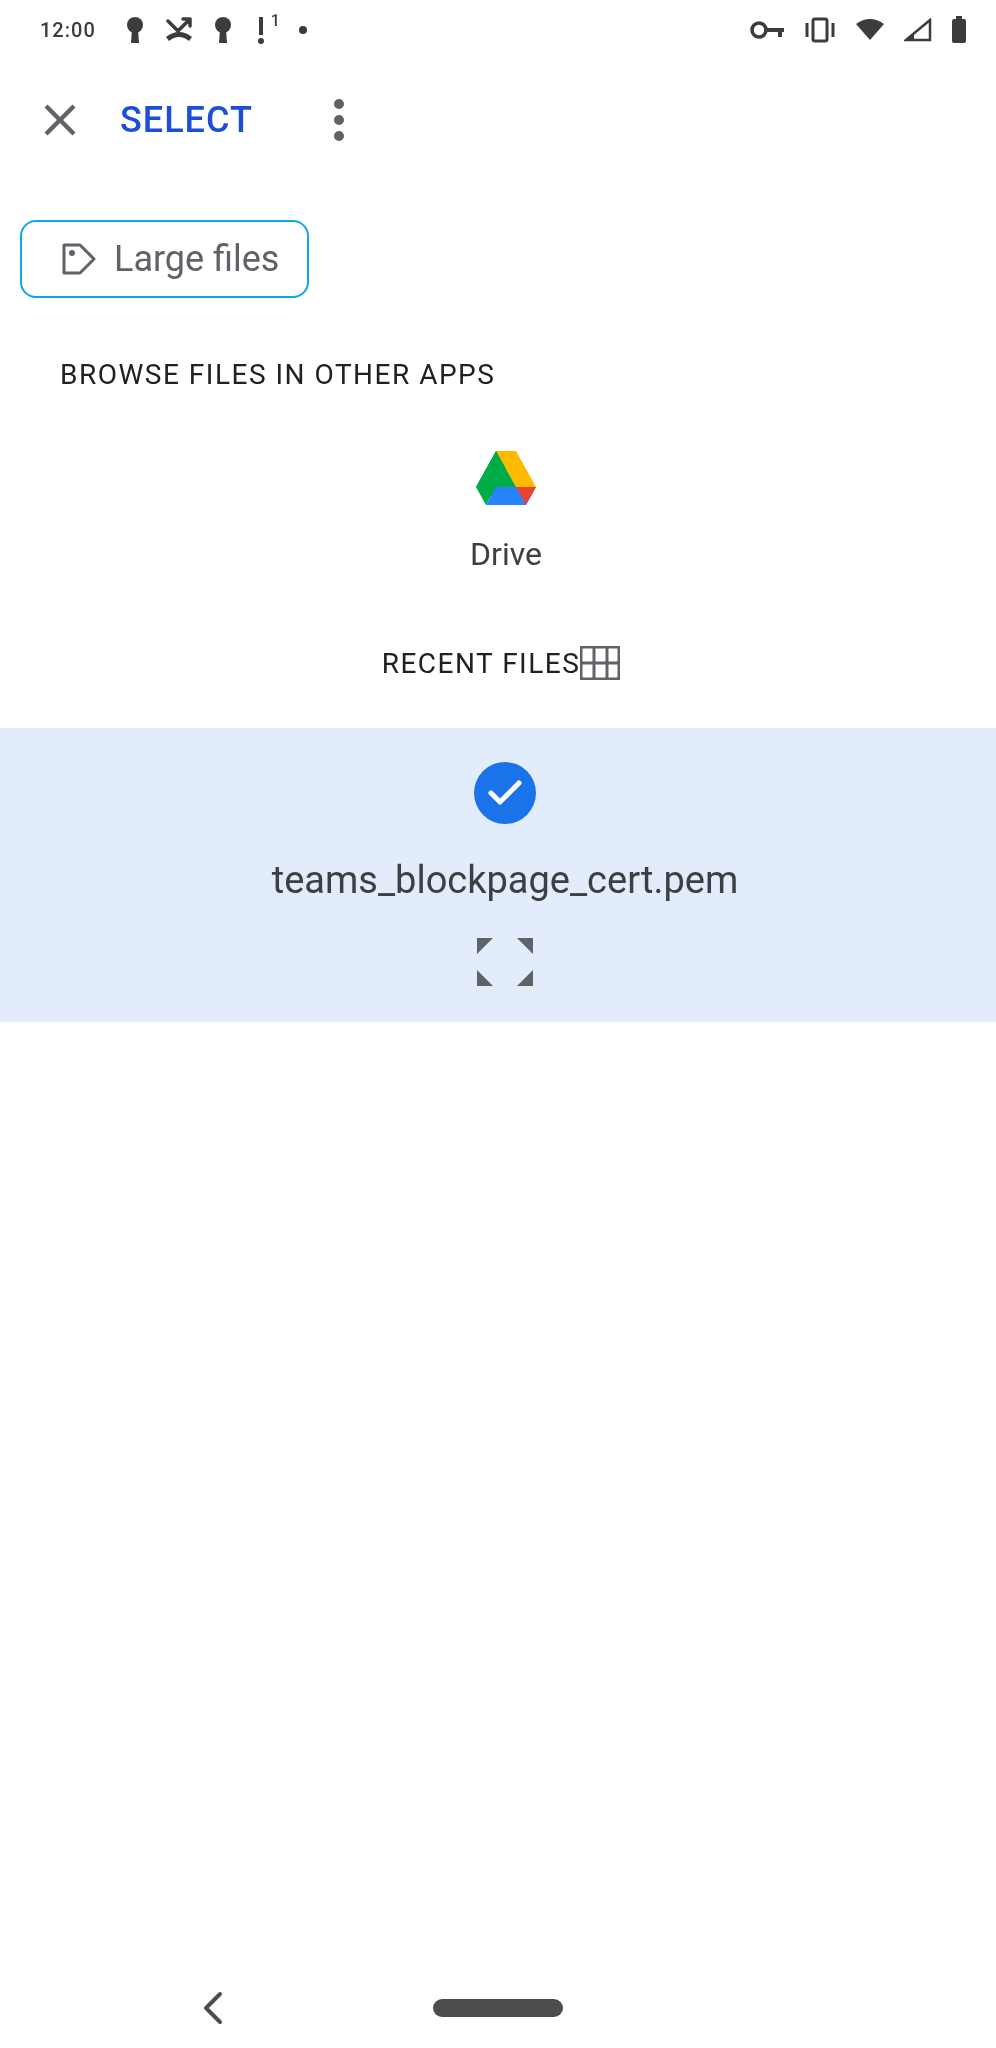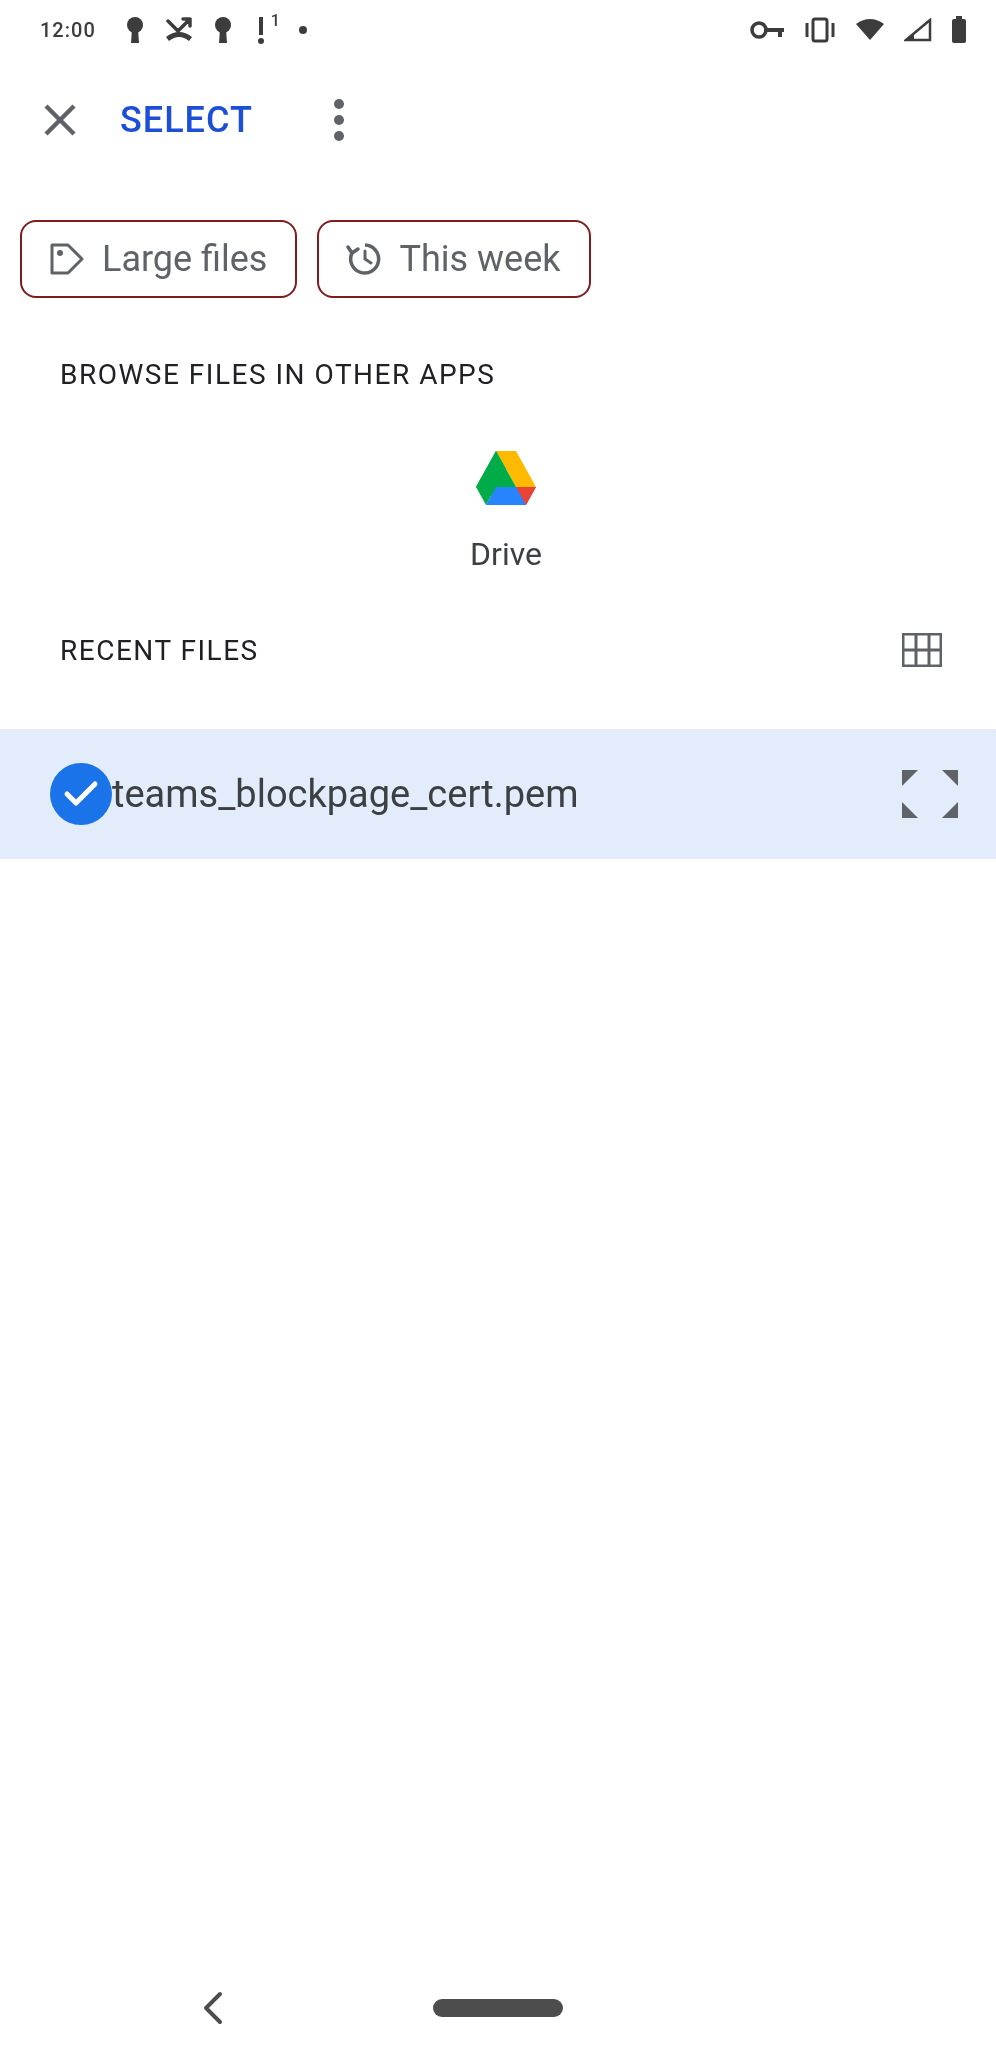--- a/index.html
+++ b/index.html
@@ -52,23 +52,23 @@
   
   .chips-row {
     display: flex;
     gap: 20px;
     padding: 40px 20px 40px 20px;
   }
   .chip {
     display: flex;
     align-items: center;
     gap: 16px;
-    border: 2px solid #7f1d1d;
+    border: 2px solid #0ea5e9;
     border-radius: 16px;
-    padding: 16px 28px 16px 24px;
+    padding: 16px 28px 16px 36px;
     font-size: 36px;
     color: #5f6368;
     background: #fff;
   }
 
   
   .section-header {
     font-size: 28px;
     font-weight: 400;
     letter-spacing: 1.5px;
@@ -90,31 +90,34 @@
   }
   .app-label {
     font-size: 32px;
     color: #3c4043;
   }
 
   
   .recent-header-row {
     display: flex;
     align-items: center;
-    justify-content: space-between;
+    justify-content: center;
     padding: 0 54px 24px 60px;
+    margin-top: 13px;
   }
   .recent-header-row .section-header { padding: 0; }
 
   
   .file-row {
     display: flex;
     align-items: center;
     padding: 34px 36px 34px 50px;
-    margin-top: 38px;
+    gap: 34px;
+    margin-top: 24px;
+    flex-direction: column;
   }
   .file-row.selected { background: #e3ecfb; }
   .check-circle {
     width: 62px; height: 62px; border-radius: 50%;
     background: #1a73e8;
     display: flex; align-items: center; justify-content: center;
     flex-shrink: 0;
   }
   .file-info { flex: 1; display: flex; flex-direction: column; gap: 6px; }
   .file-name { font-size: 38px; color: #3c4043; }
@@ -236,30 +239,20 @@
 
 <div class="chips-row">
   <div class="chip">
     <span>
       <svg width="40" height="40" viewBox="0 0 40 40">
           <path d="M6 6 L22 6 L36 20 L22 34 L6 34 Z" fill="none" stroke="#5f6368" stroke-width="3" stroke-linejoin="round"></path>
           <circle cx="14" cy="14" r="3" fill="#5f6368"></circle>
         </svg>
     </span>
     <span>Large files</span>
-  </div>
-  <div class="chip">
-    <span>
-      <svg width="40" height="40" viewBox="0 0 40 40">
-          <path d="M22 6 A14 14 0 1 1 9 14" fill="none" stroke="#5f6368" stroke-width="3.5"></path>
-          <path d="M5 8 L9 14 L15 10" fill="none" stroke="#5f6368" stroke-width="3.5" stroke-linecap="round"></path>
-          <path d="M22 12 L22 20 L28 24" fill="none" stroke="#5f6368" stroke-width="3" stroke-linecap="round"></path>
-        </svg>
-    </span>
-    <span>This week</span>
   </div>
 </div>
 
 <div class="section-header">BROWSE FILES IN OTHER APPS</div>
 
 <div class="apps-row">
   <div class="app-tile">
     <span>
       <svg width="64" height="56" viewBox="0 0 64 56">
         <path d="M22 2 L42 2 L62 38 L42 38 Z" fill="#ffba00"></path>

